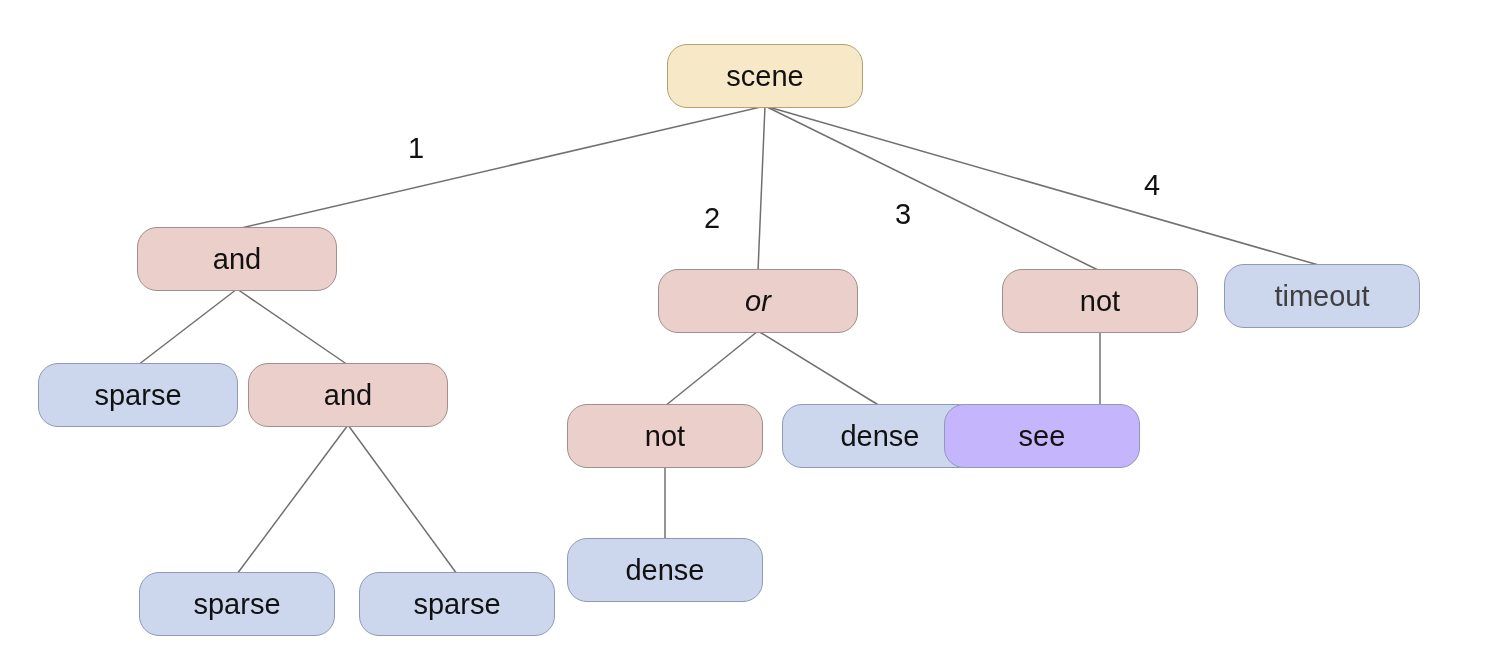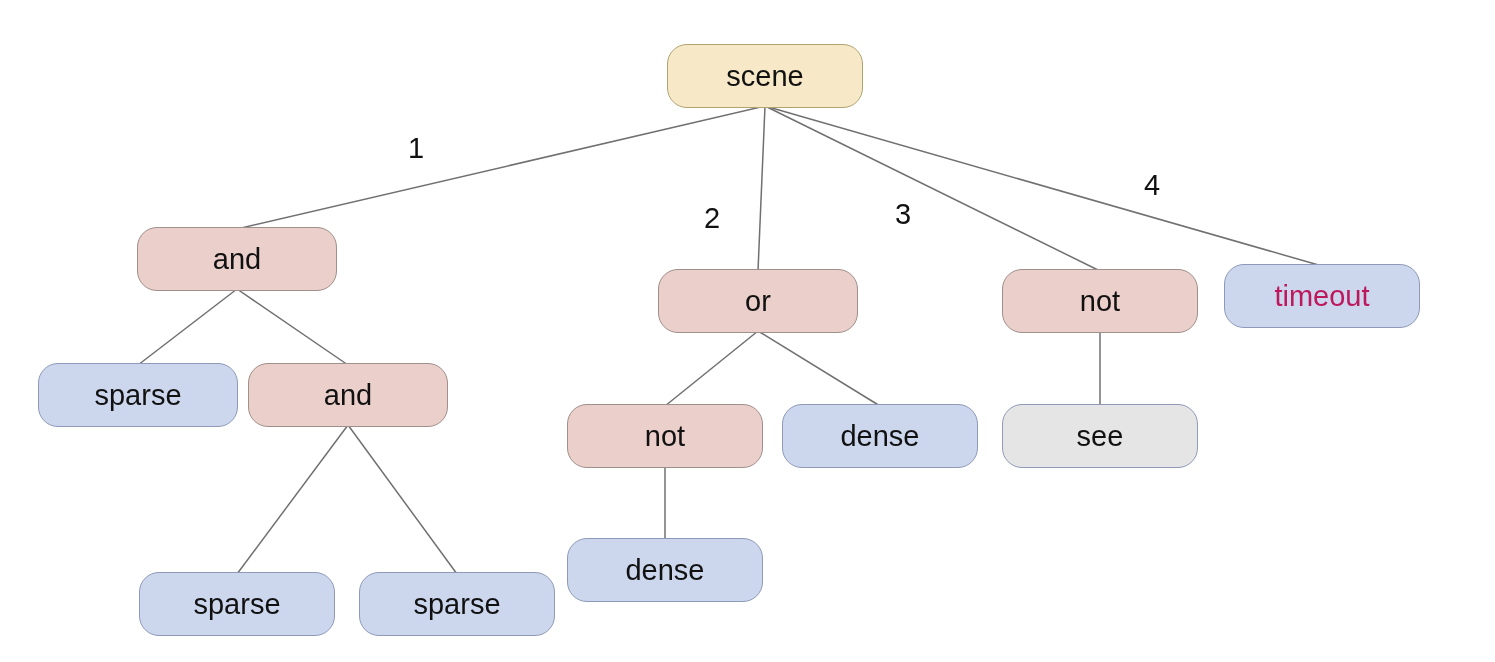--- a/index.html
+++ b/index.html
@@ -57,24 +57,24 @@
       <line x1="237" y1="289" x2="348" y2="365" stroke="#707070" stroke-width="1.5"></line>
       <line x1="348" y1="425" x2="237" y2="574" stroke="#707070" stroke-width="1.5"></line>
       <line x1="348" y1="425" x2="457" y2="574" stroke="#707070" stroke-width="1.5"></line>
       <line x1="758" y1="331" x2="665" y2="406" stroke="#707070" stroke-width="1.5"></line>
       <line x1="758" y1="331" x2="880" y2="406" stroke="#707070" stroke-width="1.5"></line>
       <line x1="665" y1="466" x2="665" y2="540" stroke="#707070" stroke-width="1.5"></line>
       <line x1="1100" y1="331" x2="1100" y2="406" stroke="#707070" stroke-width="1.5"></line>
     </svg>
 <div class="node" style="left: 667px; top: 44px; width: 196px; height: 64px; background: rgb(247, 233, 199); border-color: rgb(176, 163, 111); color: rgb(17, 17, 17);">scene</div>
     <div class="node" style="left: 137px; top: 227px; width: 200px; height: 64px; background: rgb(234, 207, 202); border-color: rgb(160, 143, 139); color: rgb(17, 17, 17);">and</div>
-    <div class="node" style="left: 658px; top: 269px; width: 200px; height: 64px; background: rgb(234, 207, 202); border-color: rgb(160, 143, 139); color: rgb(17, 17, 17);">or</div>
+    <div class="node" style="left: 658px; top: 269px; width: 200px; height: 64px; background: rgb(234, 207, 202); border-color: rgb(160, 143, 139); color: rgb(17, 17, 17); font-style: italic;">or</div>
     <div class="node" style="left: 1002px; top: 269px; width: 196px; height: 64px; background: rgb(234, 207, 202); border-color: rgb(160, 143, 139); color: rgb(17, 17, 17);">not</div>
-    <div class="node" style="left: 1224px; top: 264px; width: 196px; height: 64px; background: rgb(204, 215, 238); border-color: rgb(142, 154, 184); color: #be185d;">timeout</div>
+    <div class="node" style="left: 1224px; top: 264px; width: 196px; height: 64px; background: rgb(204, 215, 238); border-color: rgb(142, 154, 184); color: #404040;">timeout</div>
     <div class="node" style="left: 38px; top: 363px; width: 200px; height: 64px; background: rgb(204, 215, 238); border-color: rgb(142, 154, 184); color: rgb(17, 17, 17);">sparse</div>
     <div class="node" style="left: 248px; top: 363px; width: 200px; height: 64px; background: rgb(234, 207, 202); border-color: rgb(160, 143, 139); color: rgb(17, 17, 17);">and</div>
     <div class="node" style="left: 567px; top: 404px; width: 196px; height: 64px; background: rgb(234, 207, 202); border-color: rgb(160, 143, 139); color: rgb(17, 17, 17);">not</div>
     <div class="node" style="left: 782px; top: 404px; width: 196px; height: 64px; background: rgb(204, 215, 238); border-color: rgb(142, 154, 184); color: rgb(17, 17, 17);">dense</div>
-    <div class="node" style="left: 1002px; top: 404px; width: 196px; height: 64px; background: #e5e5e5; border-color: rgb(142, 154, 184); color: rgb(17, 17, 17);">see</div>
+    <div class="node" style="left: 944px; top: 404px; width: 196px; height: 64px; background: #c4b5fd; border-color: rgb(142, 154, 184); color: rgb(17, 17, 17);">see</div>
     <div class="node" style="left: 139px; top: 572px; width: 196px; height: 64px; background: rgb(204, 215, 238); border-color: rgb(142, 154, 184); color: rgb(17, 17, 17);">sparse</div>
     <div class="node" style="left: 359px; top: 572px; width: 196px; height: 64px; background: rgb(204, 215, 238); border-color: rgb(142, 154, 184); color: rgb(17, 17, 17);">sparse</div>
     <div class="node" style="left: 567px; top: 538px; width: 196px; height: 64px; background: rgb(204, 215, 238); border-color: rgb(142, 154, 184); color: rgb(17, 17, 17);">dense</div>
   </div>
 
 </body></html>

